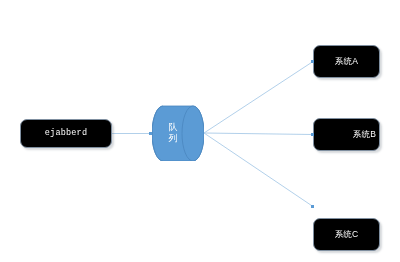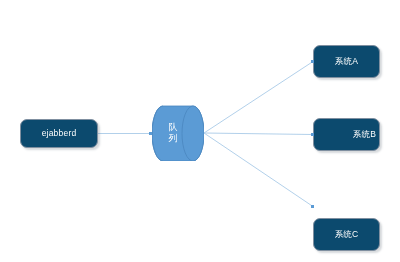--- a/index.html
+++ b/index.html
@@ -21,43 +21,44 @@
     position: absolute;
     left: 0;
     top: 0;
     width: 400px;
     height: 262px;
   }
   
   .node-box {
     position: absolute;
     box-sizing: border-box;
-    background: #0c4a6e;
+    background: #000000;
     border: 1px solid #7F8FA0;
     border-radius: 7px;
     box-shadow: 2px 2px 2px rgba(120,130,140,0.30);
     display: flex;
     align-items: center;
     justify-content: center;
     color: #ffffff;
     font-size: 8.5px;
     letter-spacing: 0.2px;
     white-space: nowrap;
     z-index: 5;
   }
   .node-box .node-label {
     color: #ffffff;
     line-height: 1;
     user-select: none;
   }
   #node-ejabberd {
     left: 20px;
     top: 119px;
-    width: 78px;
+    width: 92px;
     height: 29px;
+    font-family: Liberation Mono, monospace;
   }
   #node-sys-a {
     left: 313px;
     top: 45px;
     width: 67px;
     height: 33px;
   }
   #node-sys-b {
     left: 313px;
     top: 118px;

